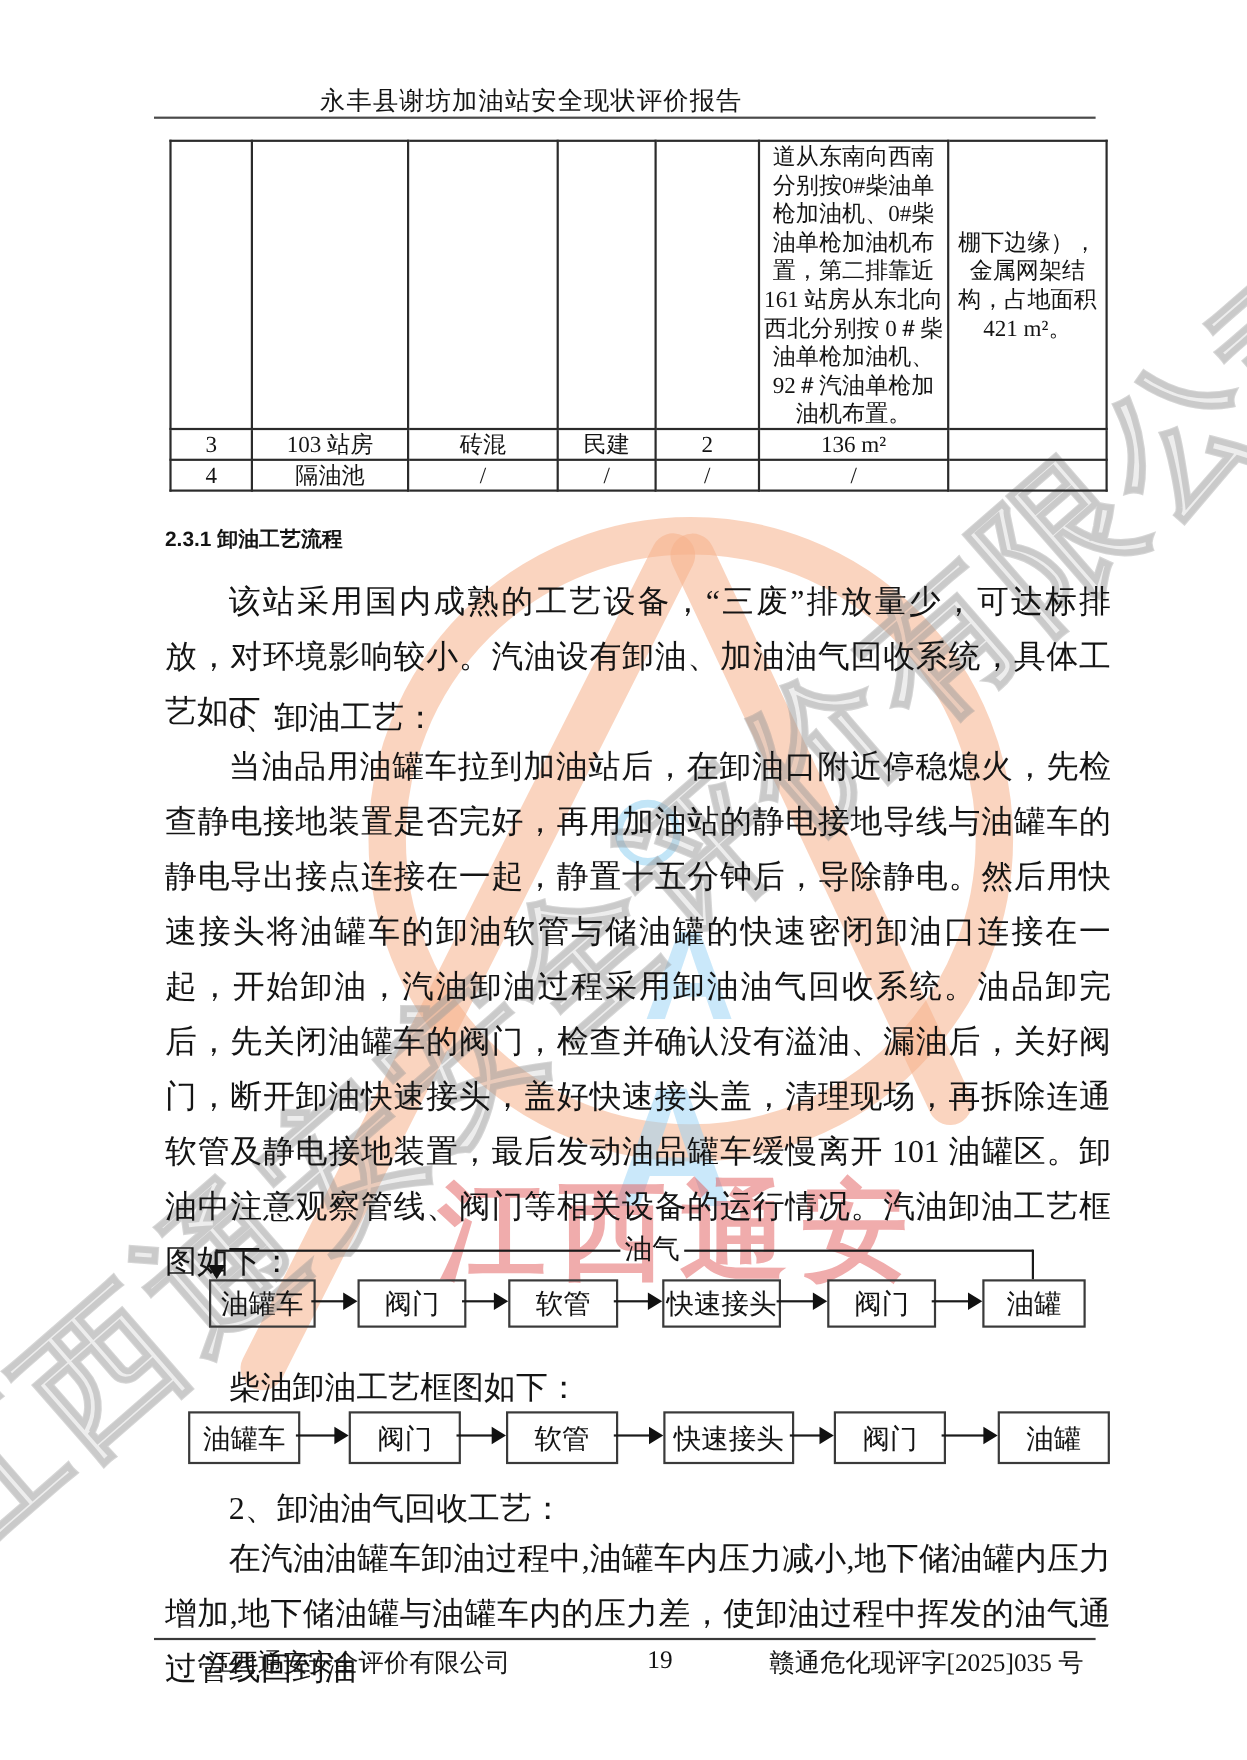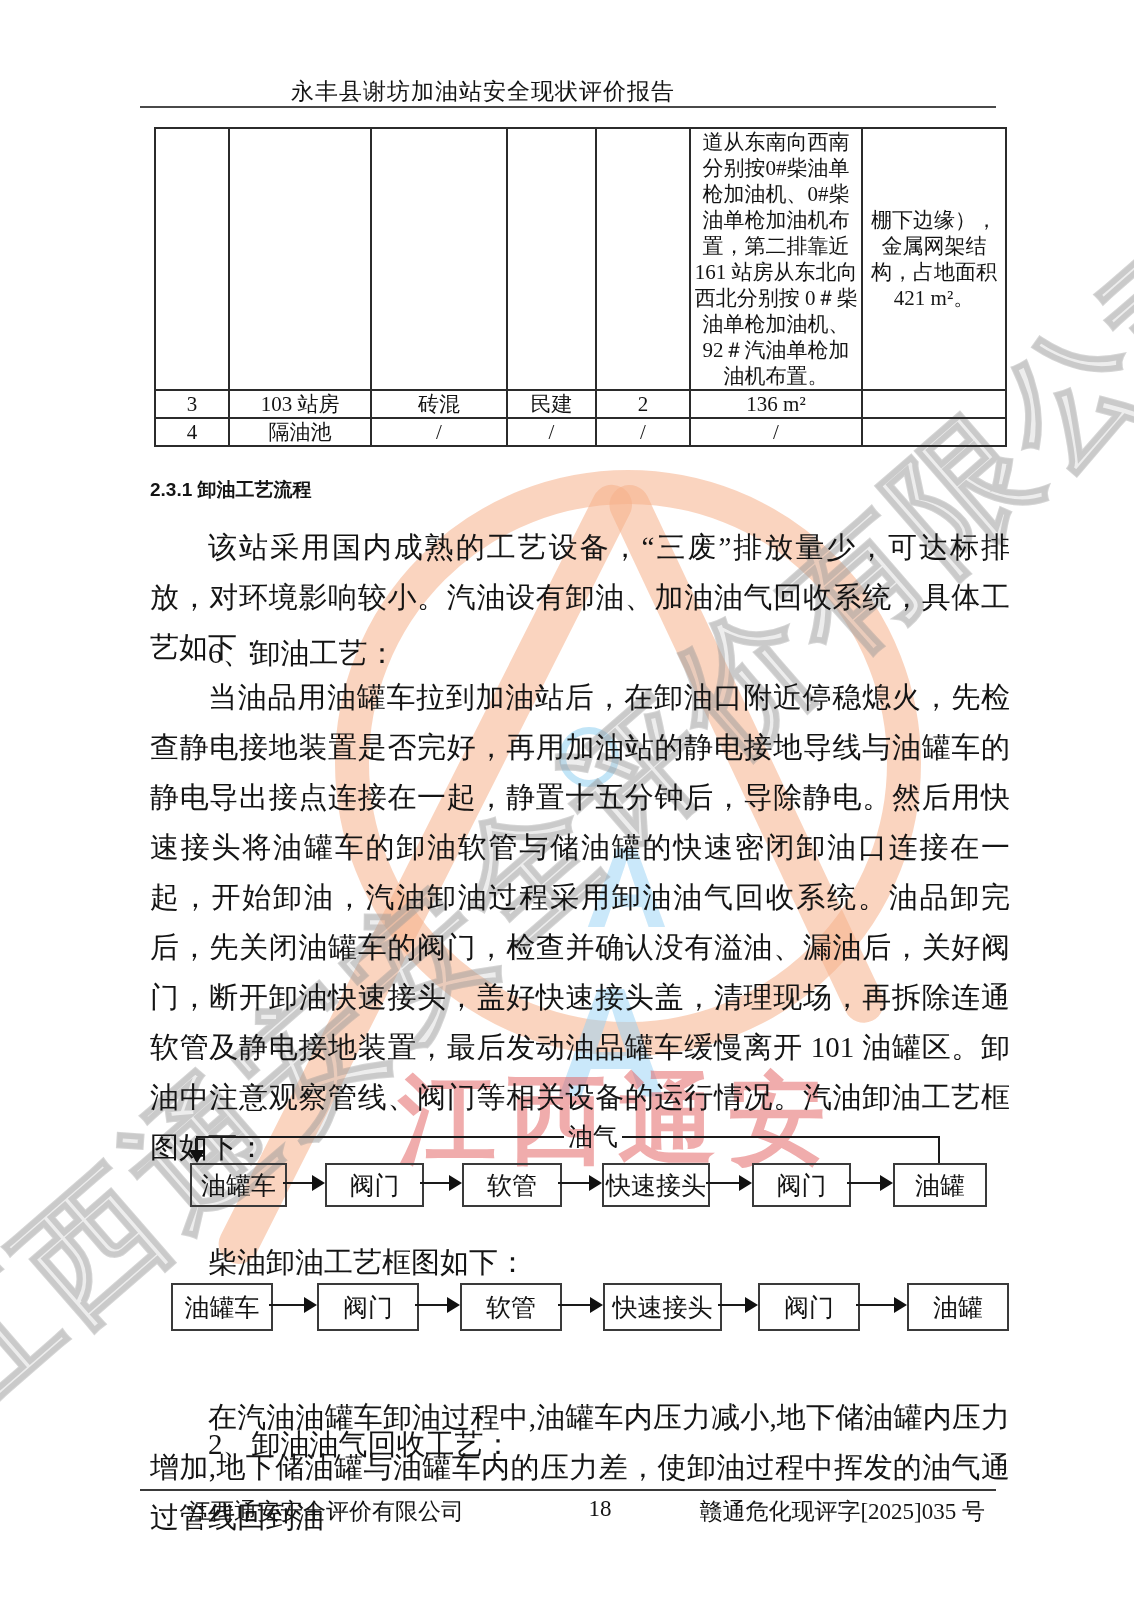--- a/index.html
+++ b/index.html
@@ -164,22 +164,22 @@
       <div class="hline" style="left:265px;top:21px;width:33px;"></div>
       <div class="tri-r" style="left:297px;top:14px;"></div>
       <div class="hline" style="left:408px;top:21px;width:33px;"></div>
       <div class="tri-r" style="left:440px;top:14px;"></div>
       <div class="hline" style="left:568px;top:21px;width:28px;"></div>
       <div class="tri-r" style="left:595px;top:14px;"></div>
       <div class="hline" style="left:706px;top:21px;width:39px;"></div>
       <div class="tri-r" style="left:744px;top:14px;"></div>
     </div>
 
-    <div class="para" style="top:1419px;">2、卸油油气回收工艺：</div>
+    <div class="para" style="top:1347px;">2、卸油油气回收工艺：</div>
     <div class="para" style="top:1392px;">在汽油油罐车卸油过程中,油罐车内压力减小,地下储油罐内压力增加,地下储油罐与油罐车内的压力差，使卸油过程中挥发的油气通过管线回到油</div>
 
     <div class="rule" style="top:1489px;background:#3a3a3a;"></div>
     <div class="ft" style="left:188px;">江西通安安全评价有限公司</div>
-    <div class="ft" style="left:560px;width:80px;text-align:center;">18</div>
+    <div class="ft" style="left:560px;width:80px;text-align:center;">19</div>
     <div class="ft" style="right:149px;">赣通危化现评字[2025]035 号</div>
 
   </div>
 </div>
 
 </body></html>

